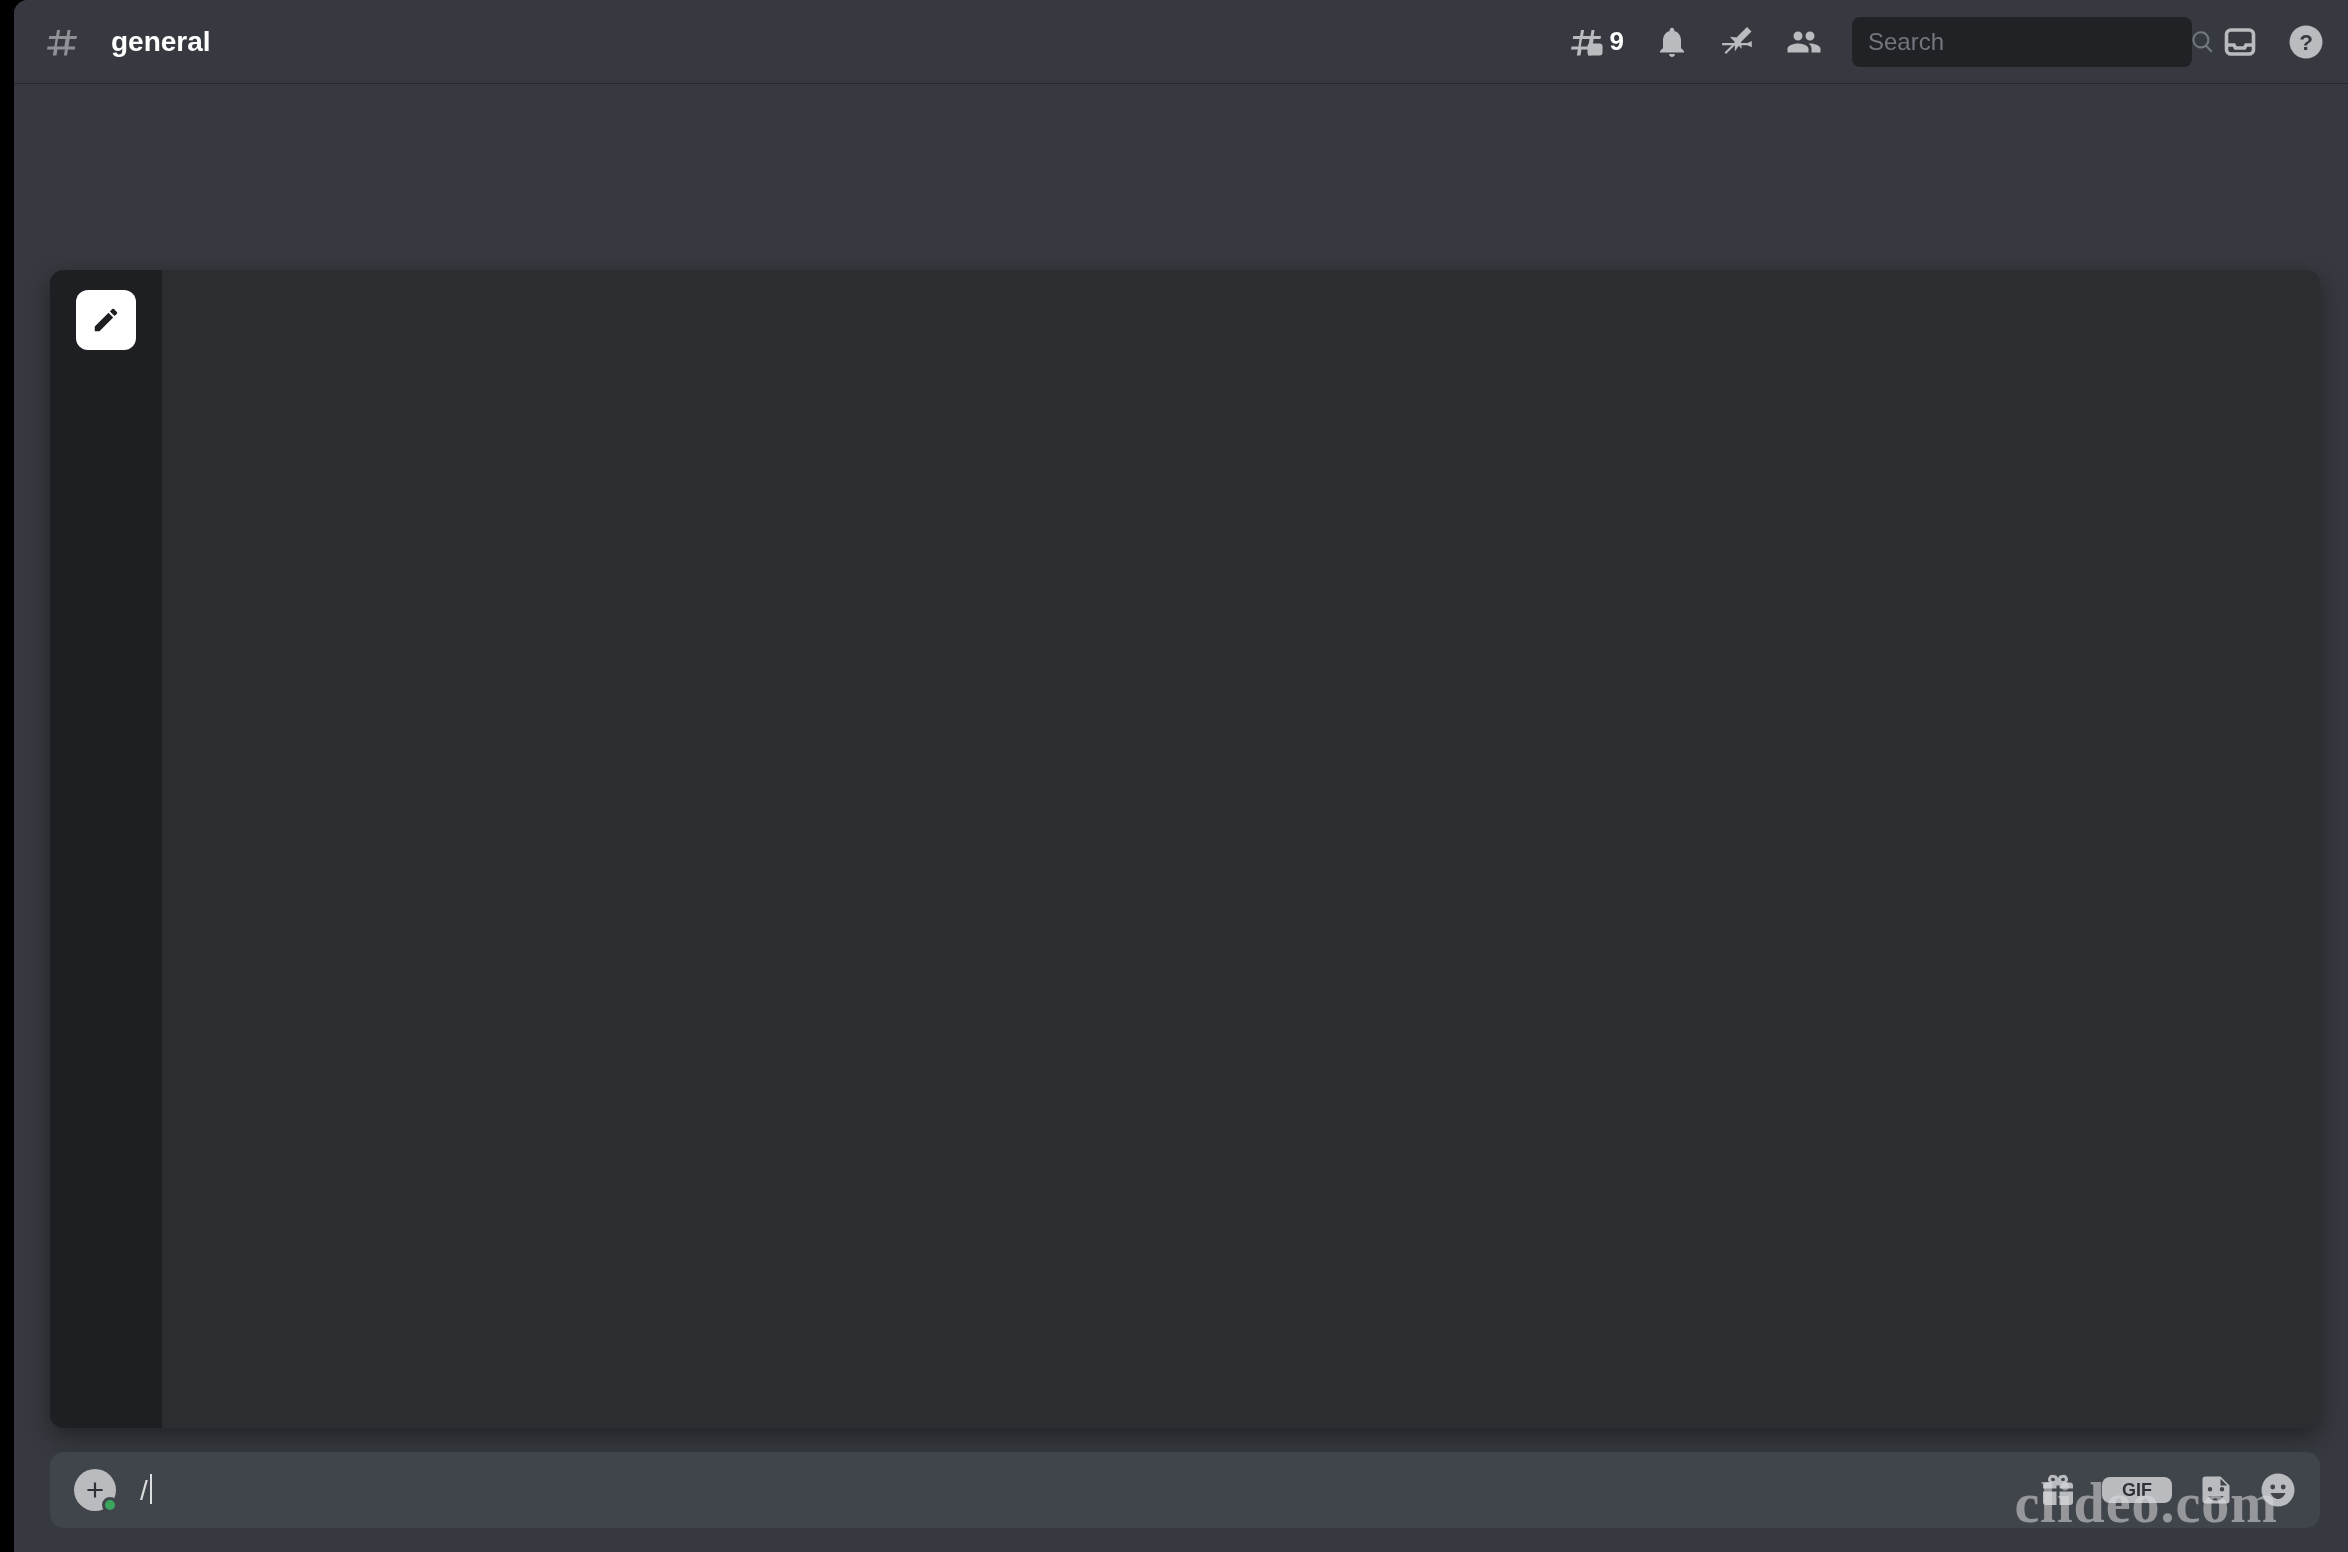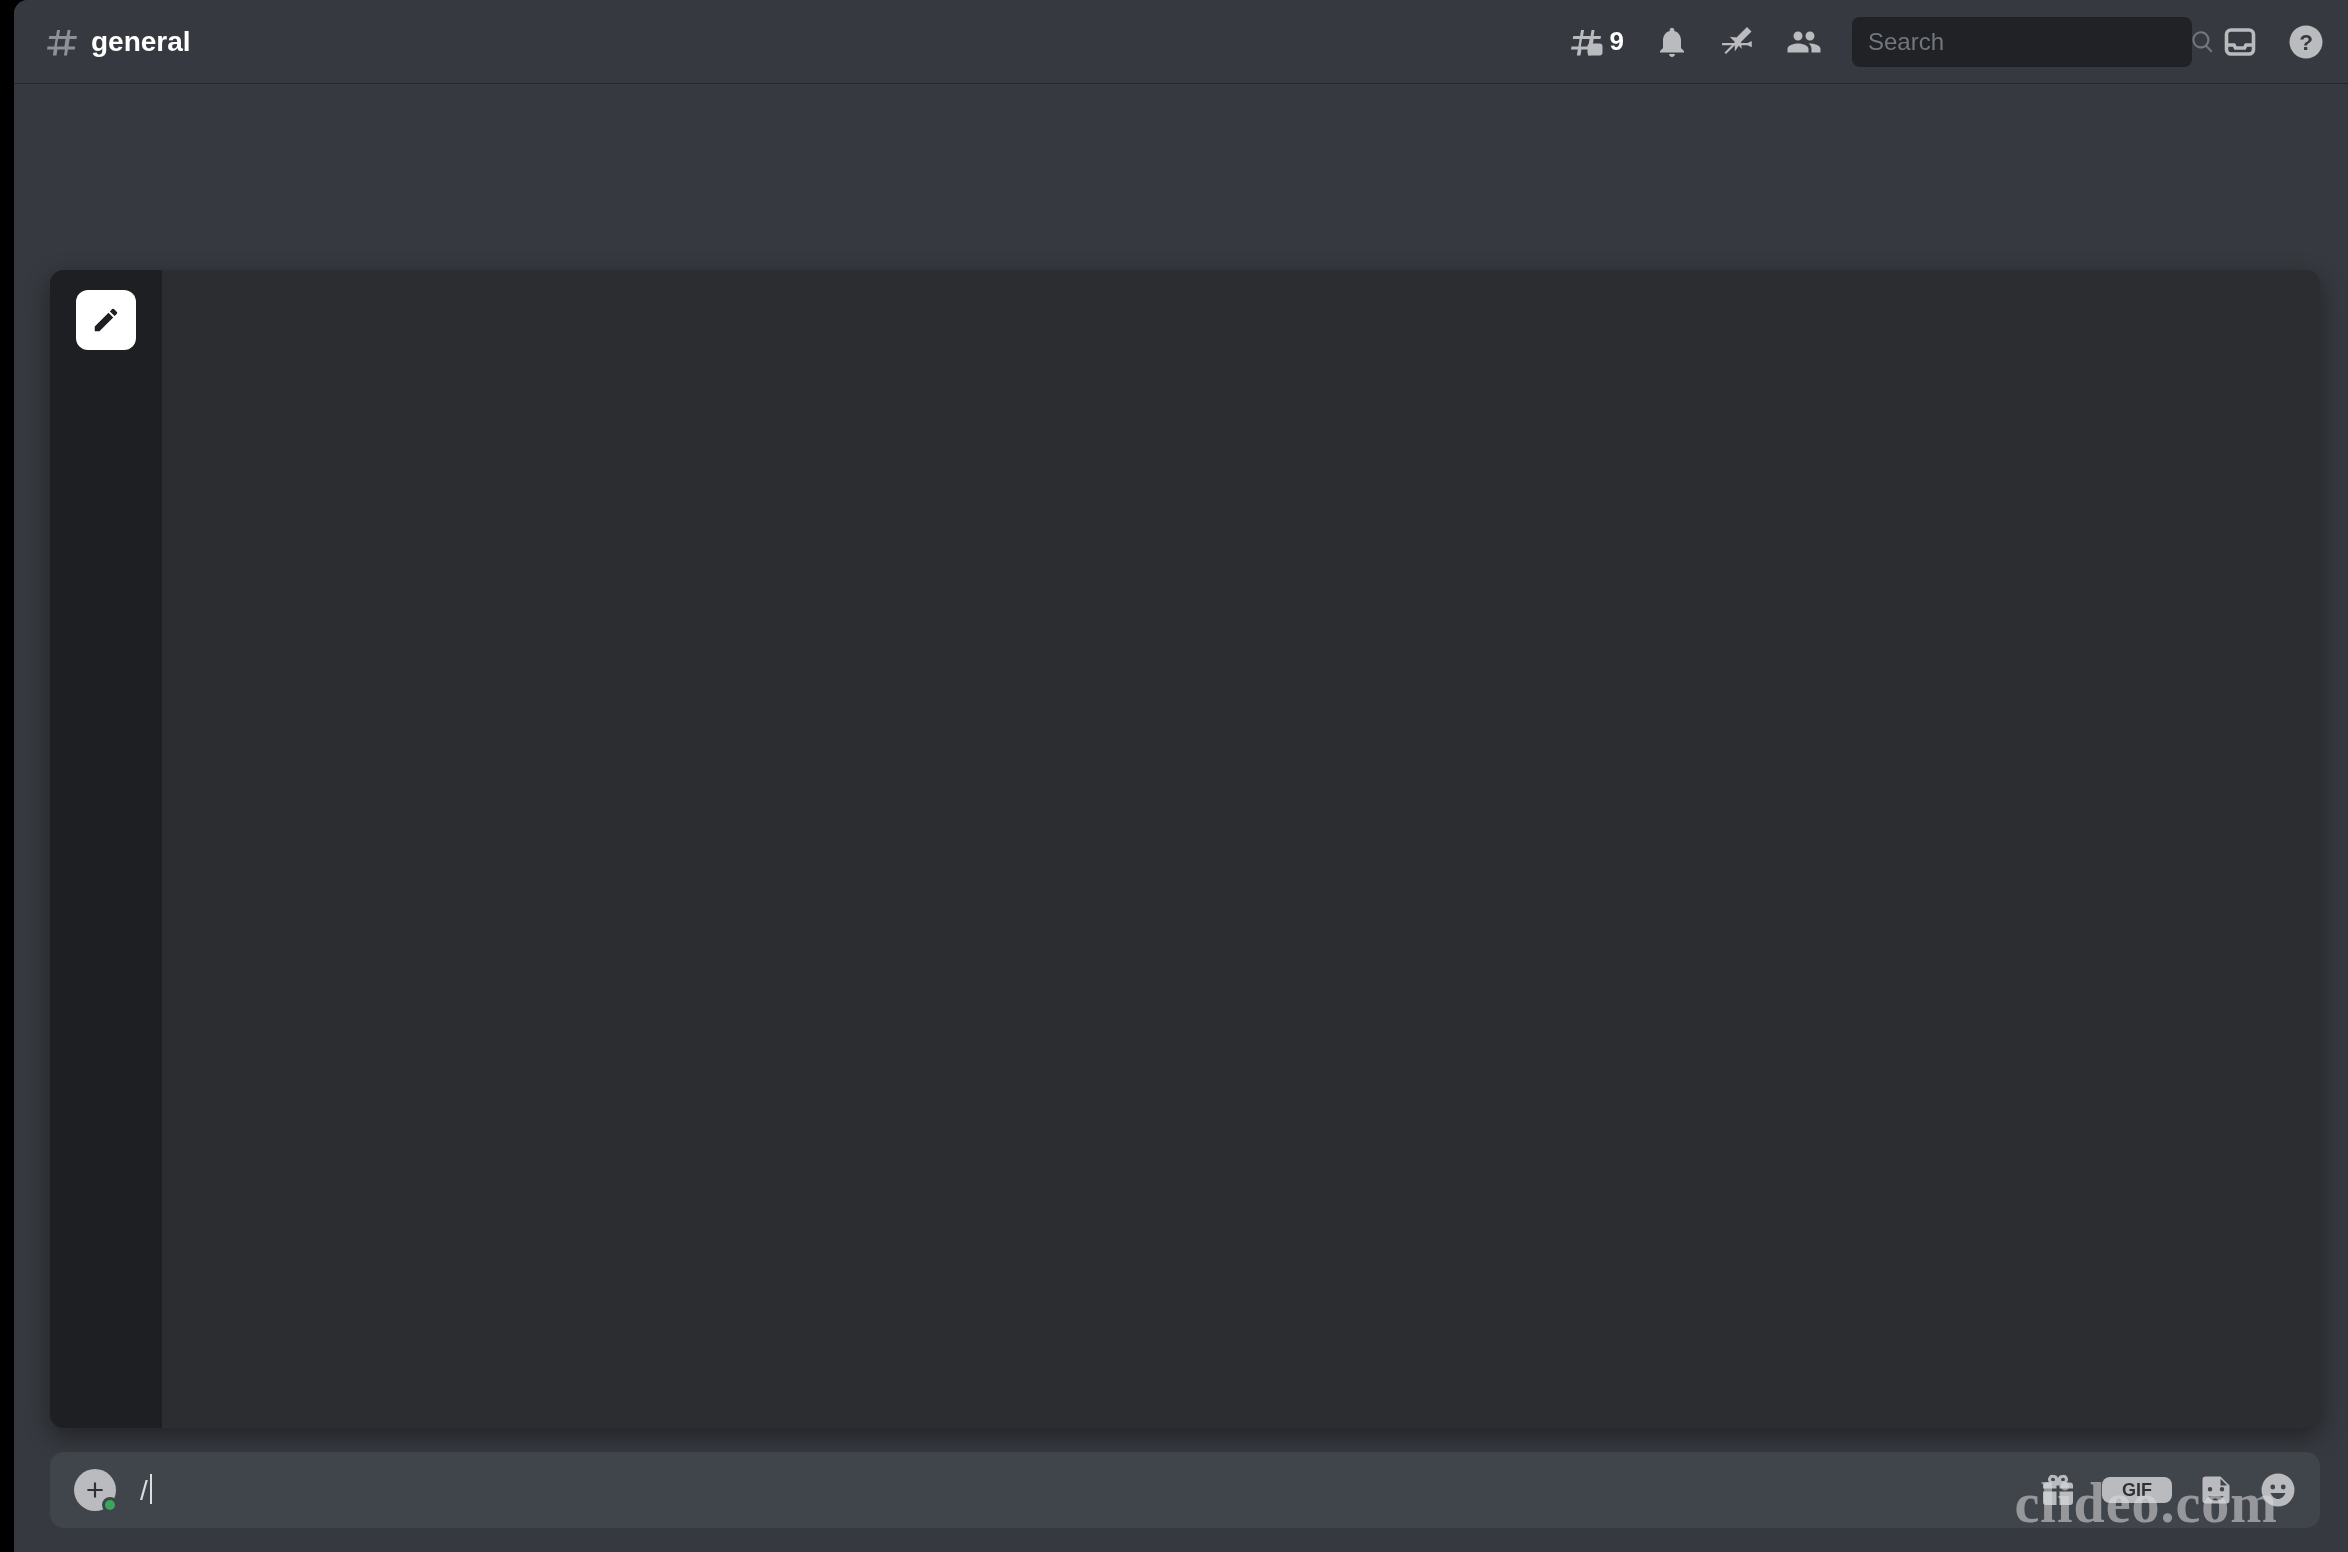--- a/index.html
+++ b/index.html
@@ -47,21 +47,21 @@
     flex: 0 0 84px;
     display: flex;
     align-items: center;
     padding: 0 24px 0 30px;
     border-bottom: 1px solid var(--border-divider);
     background: var(--bg-header);
   }
   .header-left {
     display: flex;
     align-items: center;
-    gap: 11px;
+    gap: 31px;
     flex: 0 0 auto;
   }
   .hash-icon { color: #8e9297; display: flex; }
   .channel-name {
     font-weight: 700;
     font-size: 28px;
     color: var(--text-bright);
   }
   .header-spacer { flex: 1 1 auto; }
   .header-right {

